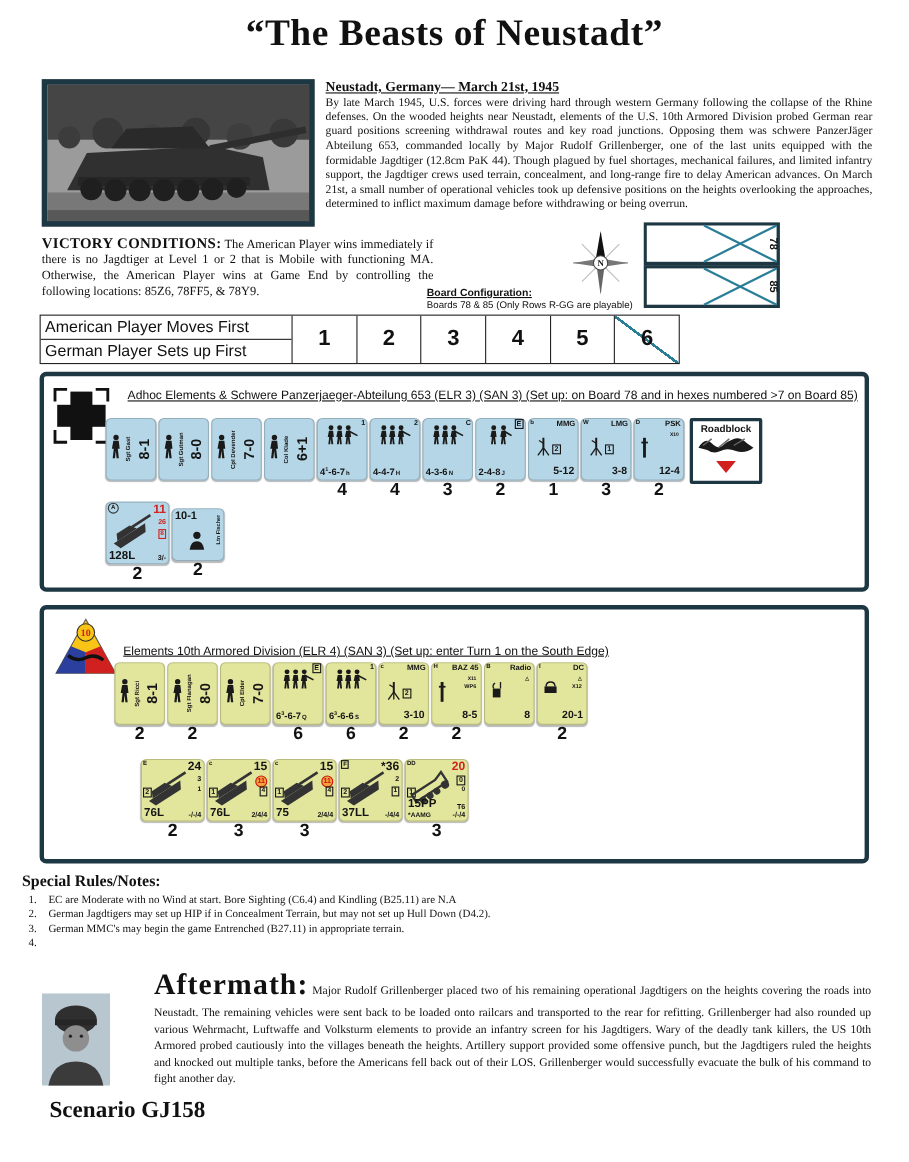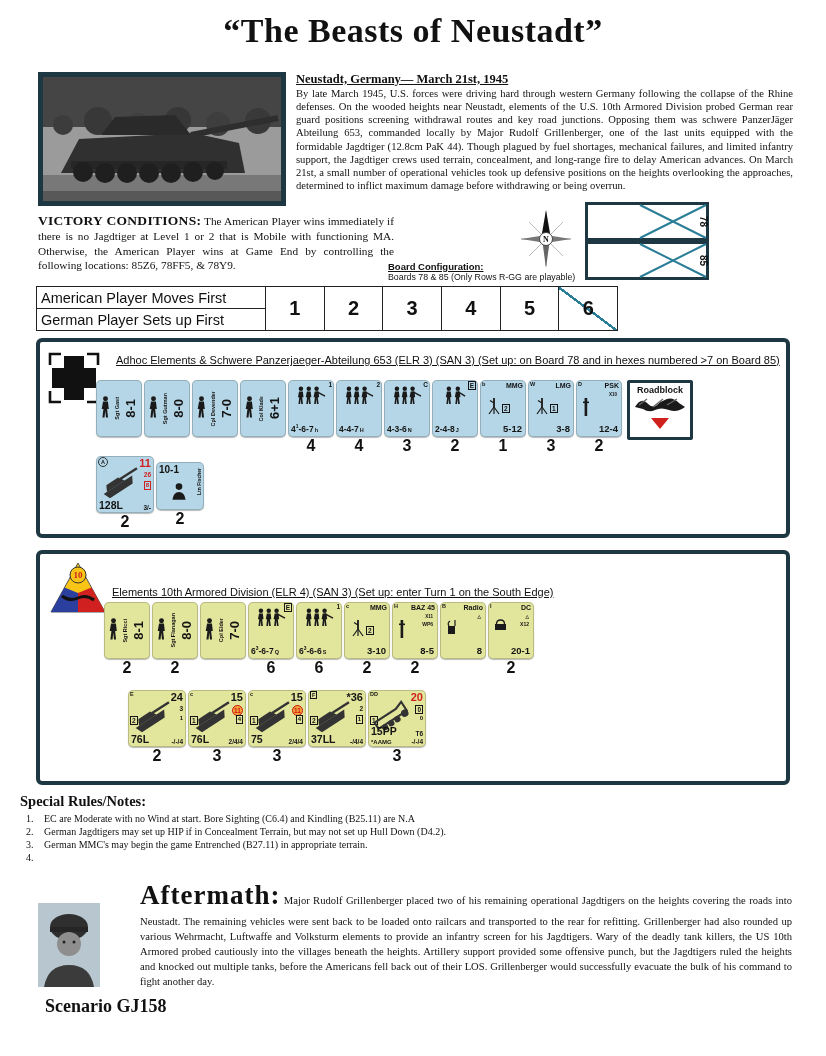--- a/index.html
+++ b/index.html
@@ -107,21 +107,21 @@
   .srules{position:absolute;left:20px;top:793px;width:710px;}
   .sr-head{font-size:14.5px;font-weight:bold;}
   .sr-list{margin:2px 0 0 0;padding:0;list-style:none;}
   .sr-item{font-size:10px;line-height:1.3;display:flex;}
   .sr-num{width:18px;margin-left:6px;flex:none;}
 
   .aftermath{position:absolute;left:140px;top:876px;width:652px;font-size:10.6px;text-align:justify;line-height:1.42;}
   .af-head{font-size:27px;font-weight:bold;letter-spacing:1px;}
   .portrait{position:absolute;left:38px;top:903px;width:62px;height:84px;}
 
-  .scenario-id{position:absolute;left:45px;top:996px;font-size:18px;font-weight:bold;}
+  .scenario-id{position:absolute;left:45px;top:996px;font-size:21px;font-weight:bold;}
 </style>
 </head>
 <body>
 
 <div class="page">
 
   <div class="title">“The Beasts of Neustadt”</div>
 
   <div class="photo">
     <svg width="238" height="124" viewBox="0 0 238 124" preserveAspectRatio="none">

